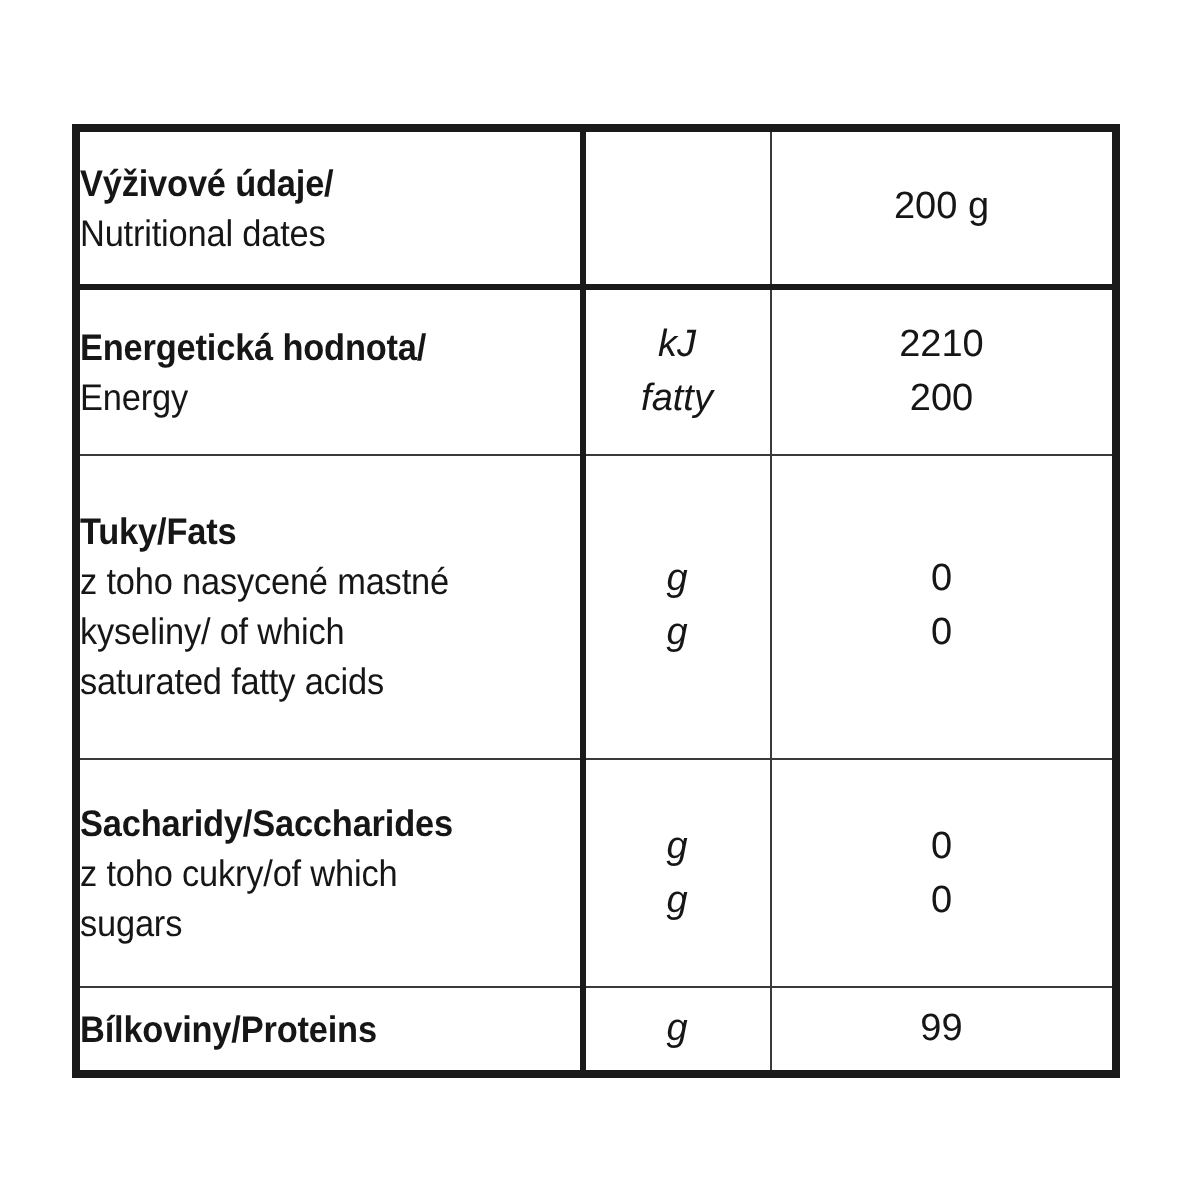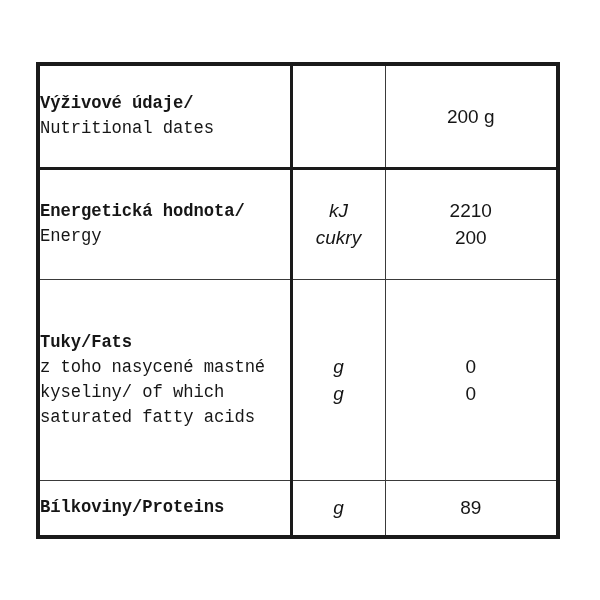--- a/index.html
+++ b/index.html
@@ -68,21 +68,20 @@
   }
   
   td.cell-unit {
     border-right: 1.5px solid #3a3a3a;
     font-style: italic;
   }
 
   
   .cell-label {
     padding: 6px 10px 6px 11px;
-    font-family: Liberation Mono, monospace;
   }
   .label-stack {
     display: block;
   }
   .label-line {
     display: block;
     font-size: 18.5px;
     line-height: 25px;
     color: #161616;
     letter-spacing: -0.1px;
@@ -147,21 +146,21 @@
           <tr class="row-sep-heavy">
             <td class="cell-label">
               <span class="label-stack">
                 <span class="label-line is-strong">Energetická hodnota/</span>
                 <span class="label-line">Energy</span>
               </span>
             </td>
             <td class="cell-unit">
               <span class="num-stack">
                 <span class="num-line">kJ</span>
-                <span class="num-line">cukry</span>
+                <span class="num-line">fatty</span>
               </span>
             </td>
             <td class="cell-value">
               <span class="num-stack">
                 <span class="num-line">2210</span>
                 <span class="num-line">200</span>
               </span>
             </td>
           </tr>
           <tr class="row-sep">
@@ -182,31 +181,52 @@
             <td class="cell-value">
               <span class="num-stack">
                 <span class="num-line">0</span>
                 <span class="num-line">0</span>
               </span>
             </td>
           </tr>
           <tr class="row-sep">
             <td class="cell-label">
               <span class="label-stack">
+                <span class="label-line is-strong">Sacharidy/Saccharides</span>
+                <span class="label-line">z toho cukry/of which</span>
+                <span class="label-line">sugars</span>
+              </span>
+            </td>
+            <td class="cell-unit">
+              <span class="num-stack">
+                <span class="num-line">g</span>
+                <span class="num-line">g</span>
+              </span>
+            </td>
+            <td class="cell-value">
+              <span class="num-stack">
+                <span class="num-line">0</span>
+                <span class="num-line">0</span>
+              </span>
+            </td>
+          </tr>
+          <tr class="row-sep">
+            <td class="cell-label">
+              <span class="label-stack">
                 <span class="label-line is-strong">Bílkoviny/Proteins</span>
               </span>
             </td>
             <td class="cell-unit">
               <span class="num-stack">
                 <span class="num-line">g</span>
               </span>
             </td>
             <td class="cell-value">
               <span class="num-stack">
-                <span class="num-line">89</span>
+                <span class="num-line">99</span>
               </span>
             </td>
           </tr>
         </tbody>
     </table>
   </div>
 
 </div>
 
 </body></html>

